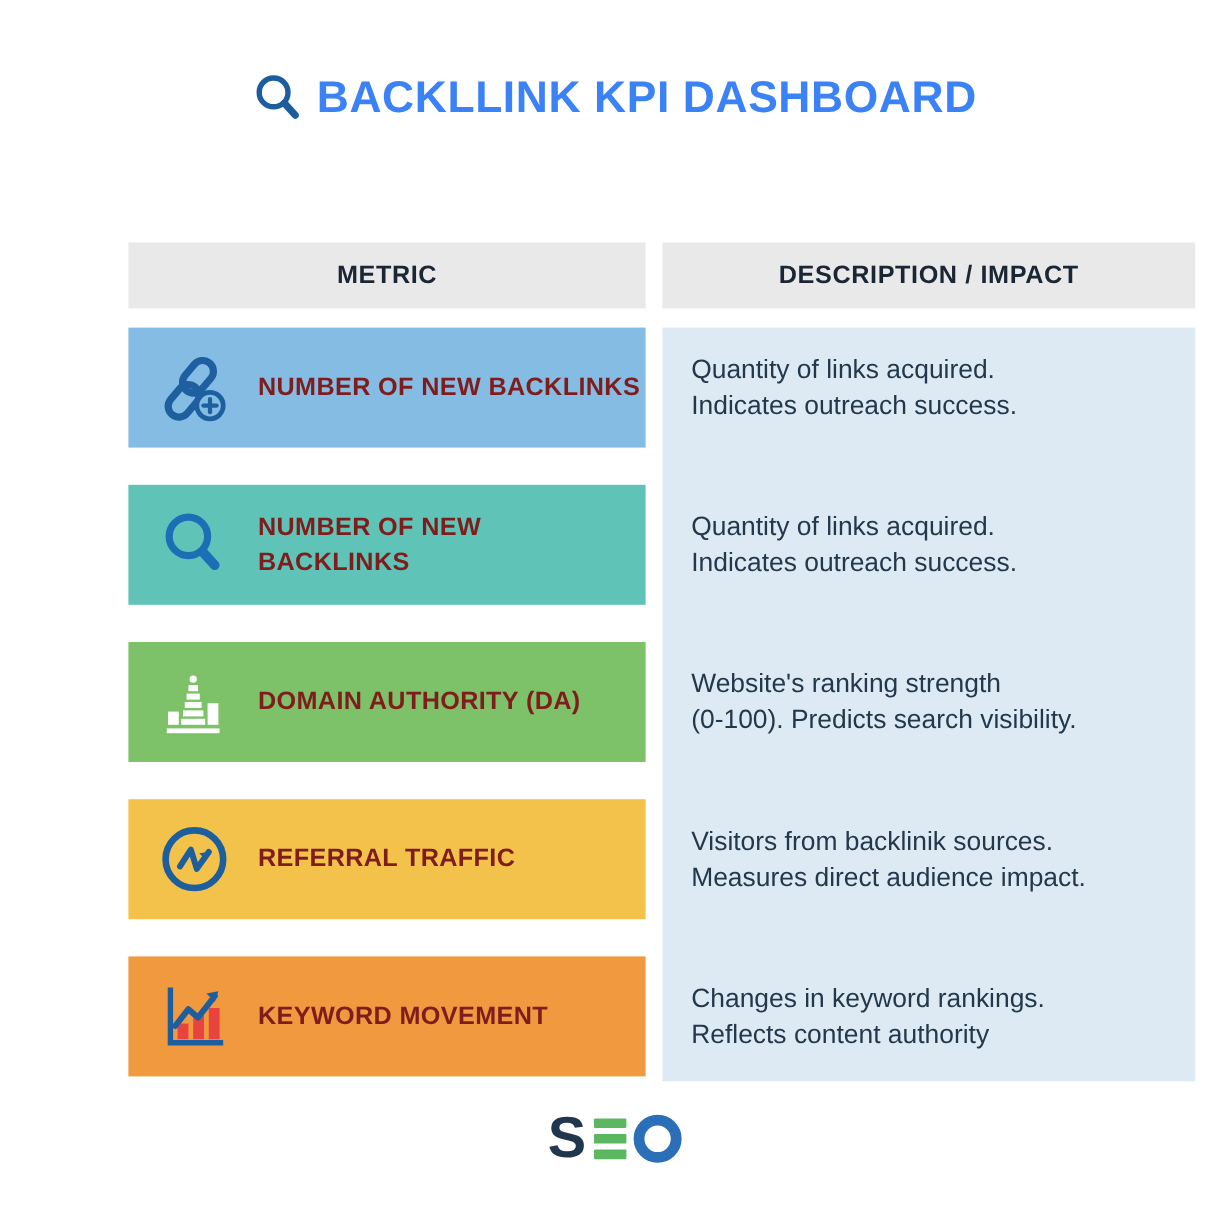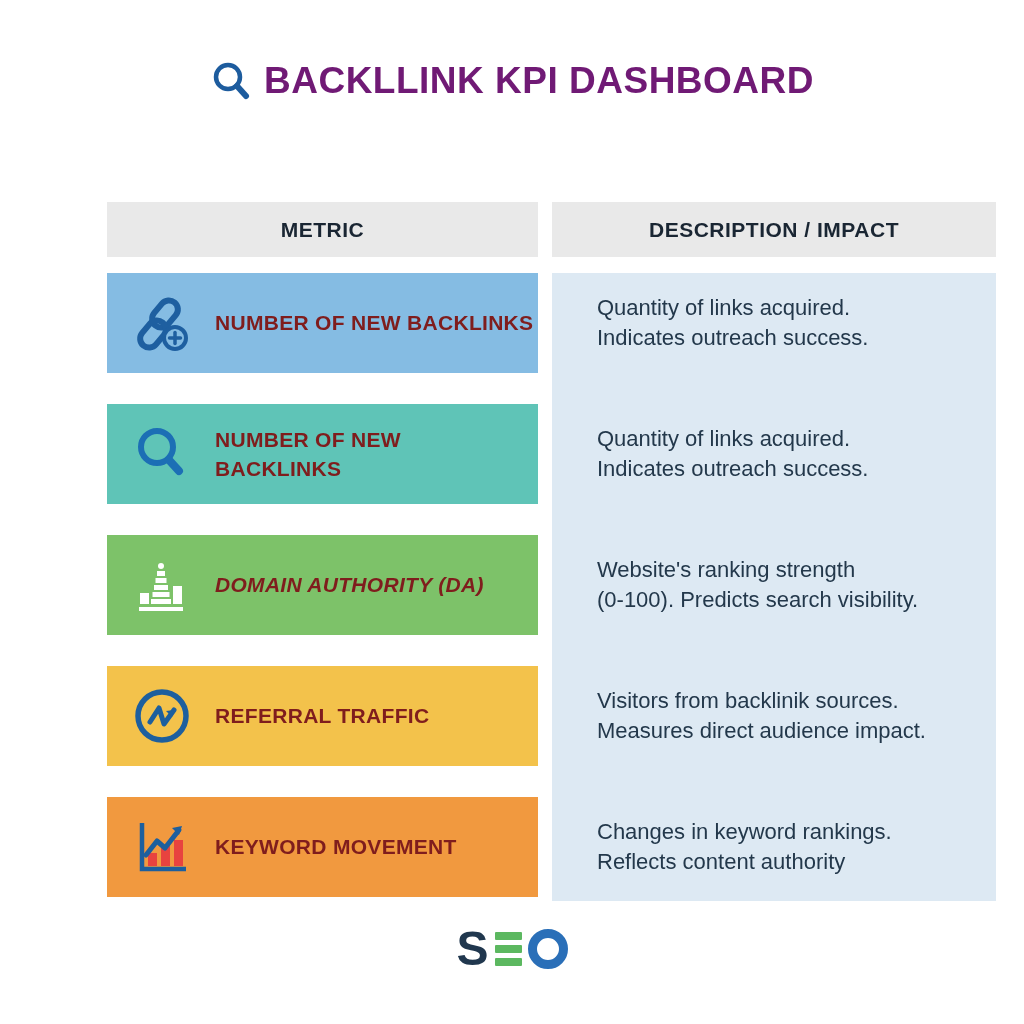--- a/index.html
+++ b/index.html
@@ -1,36 +1,36 @@
 <!DOCTYPE html>
 <html><head>
 <meta charset="utf-8">
 <style>
   * { margin:0; padding:0; box-sizing:border-box; }
   body { background:#ffffff; font-family:"Liberation Sans", sans-serif; }
   .page { position:relative; width:1024px; height:1024px; background:#ffffff; overflow:hidden; }
 
   .title-wrap { position:absolute; top:60px; left:0; right:0; display:flex; justify-content:center; align-items:center; gap:12px; }
-  .title { font-size:37px; font-weight:bold; letter-spacing:0.5px; color:#701a75; }
+  .title { font-size:37px; font-weight:bold; letter-spacing:0.5px; color:#3b82f6; }
 
   .table { position:absolute; top:202px; left:107px; display:flex; gap:14px; }
   .col-metric { width:431px; }
   .col-desc { width:444px; }
 
   .header-cell { height:55px; background:#e9e9e9; display:flex; align-items:center; justify-content:center;
                  font-weight:bold; font-size:21px; letter-spacing:0.5px; color:#1a2633; margin-bottom:16px; }
 
   .metric-row { height:100px; margin-bottom:31px; display:flex; align-items:center; padding-left:22px; }
   .metric-icon { flex:0 0 66px; width:66px; height:66px; display:flex; align-items:center; justify-content:center; }
   .metric-label { margin-left:20px; font-weight:bold; font-size:21px; letter-spacing:0.3px; color:#7f1d1d; line-height:1.4; white-space:nowrap; }
   .metric-label.narrow { white-space:normal; max-width:245px; }
 
   .desc-panel { height:628px; }
   .desc-block { height:100px; margin-bottom:31px; display:flex; flex-direction:column; justify-content:center;
-                padding-left:45px; font-size:22px; color:#23384b; line-height:30px; }
+                padding-left:24px; font-size:22px; color:#23384b; line-height:30px; }
 
   .logo { position:absolute; top:925px; left:0; right:0; display:flex; justify-content:center; align-items:center; gap:6px; }
   .logo-s { font-size:48px; font-weight:bold; color:#20374e; line-height:1; }
   .logo-e { display:flex; flex-direction:column; gap:5px; }
   .logo-e .bar { width:27px; height:8px; background:#5cb860; border-radius:1px; }
   .logo-o { width:40px; height:40px; border:9px solid #2a6fb8; border-radius:50%; }
 </style>
 </head>
 <body>
 
@@ -67,21 +67,21 @@
       <div class="metric-row" style="background: rgb(95, 196, 183);">
         <span class="metric-icon">
           <svg width="64" height="64" viewBox="0 0 64 64">
             <circle cx="27" cy="25" r="16" fill="none" stroke="#1c6fb5" stroke-width="6"></circle>
             <line x1="39" y1="38" x2="49" y2="49" stroke="#1c6fb5" stroke-width="8" stroke-linecap="round"></line>
           </svg>
         </span>
         <span class="metric-label narrow">NUMBER OF NEW BACKLINKS</span>
       </div>
 
-      <div class="metric-row" style="background: rgb(125, 194, 105); font-style: italic;">
+      <div class="metric-row" style="background: rgb(125, 194, 105);">
         <span class="metric-icon">
           <svg width="64" height="64" viewBox="0 0 56 64" fill="#ffffff">
             <circle cx="27" cy="13" r="3"></circle>
             <rect x="23" y="18" width="8" height="5"></rect>
             <rect x="21.5" y="25" width="11" height="5"></rect>
             <rect x="20" y="32" width="14" height="5"></rect>
             <rect x="18.5" y="39" width="17" height="5"></rect>
             <rect x="17" y="46" width="20" height="5"></rect>
             <rect x="6" y="40" width="9" height="11"></rect>
             <rect x="39" y="33" width="9" height="18"></rect>

